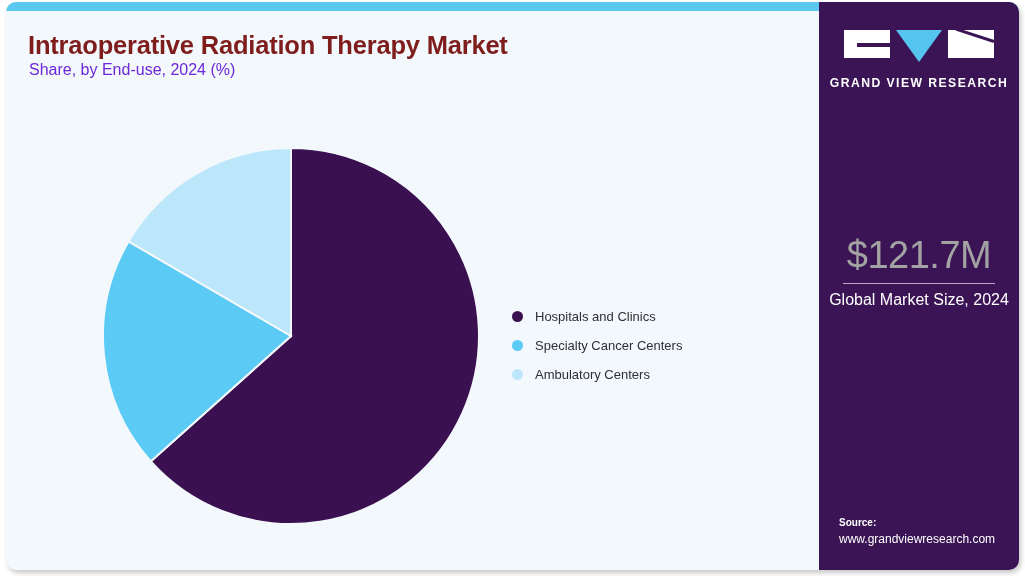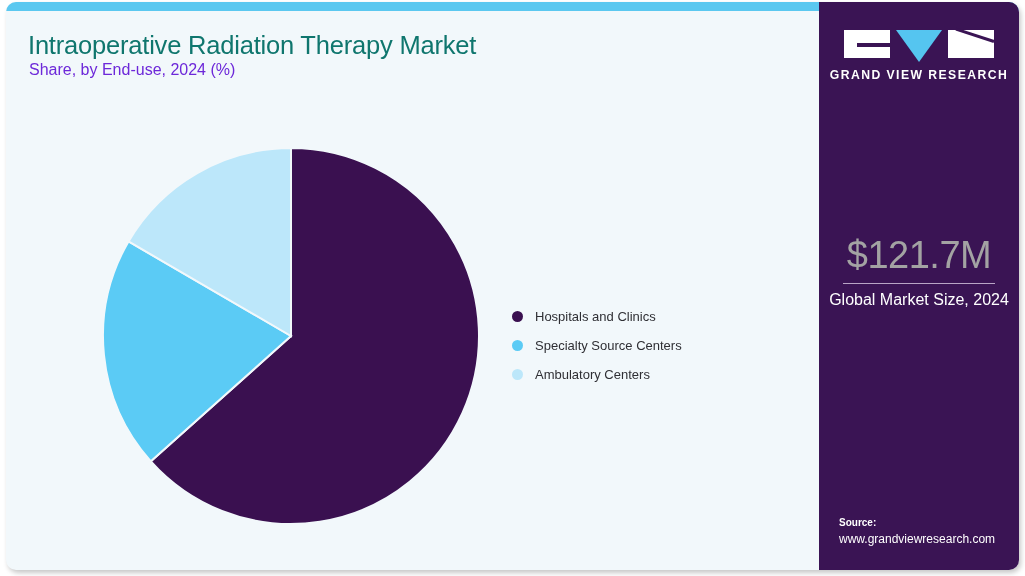--- a/index.html
+++ b/index.html
@@ -42,22 +42,22 @@
     top: 9px;
     width: 813px;
     height: 559px;
   }
 
   #page-title {
     position: absolute;
     left: 22px;
     top: 20px;
     font-size: 25.5px;
-    font-weight: normal;
-    color: #0f766e;
+    font-weight: bold;
+    color: #7f1d1d;
     letter-spacing: -0.2px;
     white-space: nowrap;
   }
 
   #page-subtitle {
     position: absolute;
     left: 23px;
     top: 50px;
     font-size: 16px;
     color: #6d28d9;
@@ -149,21 +149,21 @@
     transform-origin: right center;
   }
   .logo-v {
     width: 0;
     height: 0;
     border-left: 23px solid transparent;
     border-right: 23px solid transparent;
     border-top: 32px solid #55c5f0;
   }
   #logo-text {
-    margin-top: 8px;
+    margin-top: 16px;
     font-size: 12.2px;
     font-weight: bold;
     color: #ffffff;
     letter-spacing: 1.45px;
   }
 
   #stat-block {
     position: absolute;
     left: 0;
     top: 234px;
@@ -231,21 +231,21 @@
       </svg>
     </div>
 
     <div id="legend">
       <div class="legend-row">
         <span class="legend-dot" style="background:#3a1050"></span>
         <span class="legend-label">Hospitals and Clinics</span>
       </div>
       <div class="legend-row">
         <span class="legend-dot" style="background:#5bcbf5"></span>
-        <span class="legend-label">Specialty Source Centers</span>
+        <span class="legend-label">Specialty Cancer Centers</span>
       </div>
       <div class="legend-row">
         <span class="legend-dot" style="background:#bce7fa"></span>
         <span class="legend-label">Ambulatory Centers</span>
       </div>
     </div>
 
   </div>
 
   <div id="sidebar">

